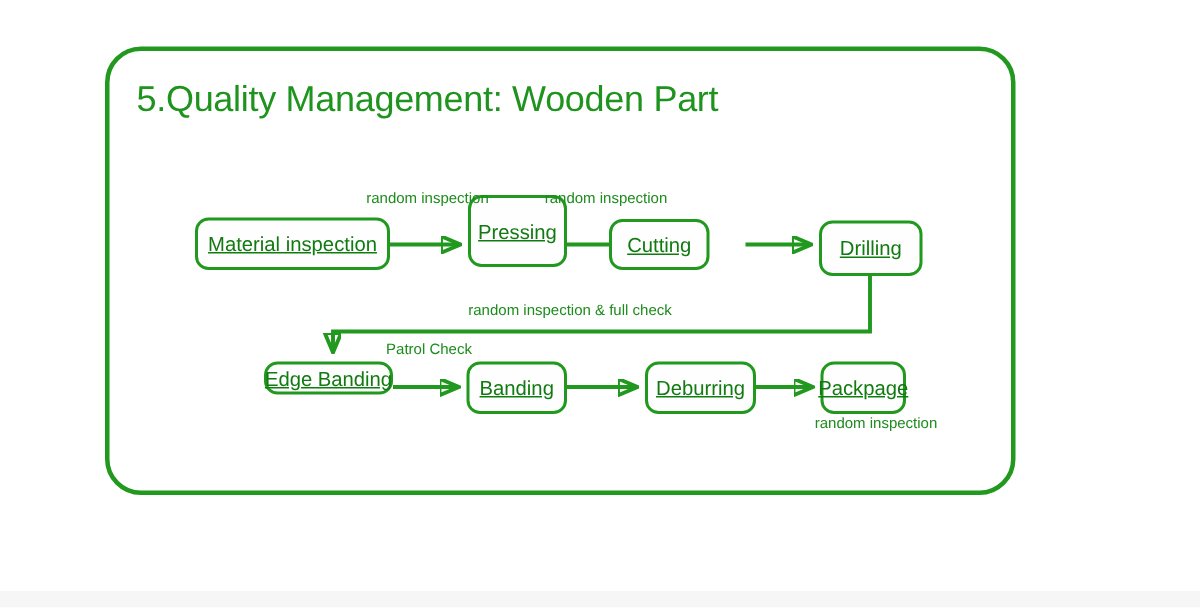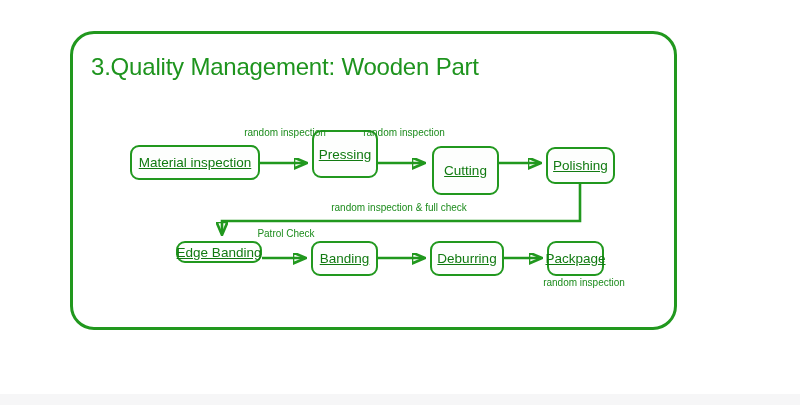--- a/index.html
+++ b/index.html
@@ -35,50 +35,50 @@
     border-radius:9px;
     background:#fdfefd;
     display:flex;align-items:center;justify-content:center;
     font-size:13.5px;color:var(--green-node-text);
     white-space:nowrap;
     box-sizing:border-box;
     text-decoration:underline;
   }
   .n-material   {left:130px;top:145px;width:130px;height:35px;}
   .n-pressing   {left:312px;top:130px;width:66px;height:48px;}
-  .n-cutting    {left:432px;top:146px;width:67px;height:49px;}
+  .n-cutting    {left:406px;top:146px;width:67px;height:34px;}
   .n-polishing  {left:546px;top:147px;width:69px;height:37px;}
   .n-edgebanding{left:176px;top:241px;width:86px;height:22px;}
   .n-drilling   {left:311px;top:241px;width:67px;height:35px;}
   .n-deburring  {left:430px;top:241px;width:74px;height:35px;}
   .n-packpage   {left:547px;top:241px;width:57px;height:35px;}
   .edge-label{
     position:absolute;
     transform:translateX(-50%);
     font-size:10px;color:var(--green-label);
     white-space:nowrap;
   }
   .l-ri1   {left:285px;top:127px;}
   .l-ri2   {left:404px;top:127px;}
-  .l-rifc  {left:380px;top:202px;margin-left:19px;}
+  .l-rifc  {left:380px;top:202px;}
   .l-patrol{left:286px;top:228px;}
   .l-ri3   {left:584px;top:277px;}
   svg.connectors{position:absolute;left:0;top:0;pointer-events:none;}
   svg.connectors path{
     stroke:var(--green-line);
     stroke-width:2.6;
     fill:none;
   }
 </style>
 </head>
 <body>
 
 <div class="frame"></div>
 
-<div class="diagram-title">3.Quality Management: Wooden Part</div>
+<div class="diagram-title">5.Quality Management: Wooden Part</div>
 
 <svg class="connectors" width="800" height="405" viewBox="0 0 800 405">
   <defs>
     <marker id="ah" markerUnits="userSpaceOnUse" markerWidth="14" markerHeight="12" refX="12" refY="5.5" orient="auto">
       <path d="M0,0 L13,5.5 L0,11 Z" fill="#21981e" stroke="none"></path>
     </marker>
   </defs>
   <path d="M260,163 H306" marker-end="url(#ah)"></path>
   <path d="M378,163 H424" marker-end="url(#ah)"></path>
   <path d="M497,163 H540" marker-end="url(#ah)"></path>
@@ -91,21 +91,21 @@
 <div class="node n-material">
   <span>Material inspection</span>
 </div>
 <div class="node n-pressing">
   <span>Pressing</span>
 </div>
 <div class="node n-cutting">
   <span>Cutting</span>
 </div>
 <div class="node n-polishing">
-  <span>Polishing</span>
+  <span>Drilling</span>
 </div>
 <div class="node n-edgebanding">
   <span>Edge Banding</span>
 </div>
 <div class="node n-drilling">
   <span>Banding</span>
 </div>
 <div class="node n-deburring">
   <span>Deburring</span>
 </div>

